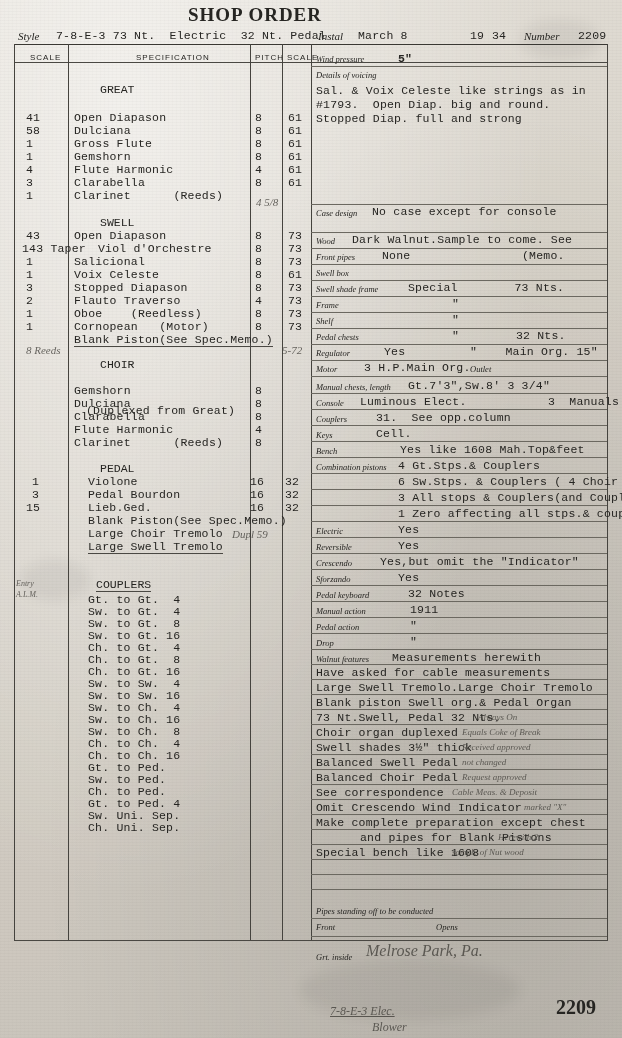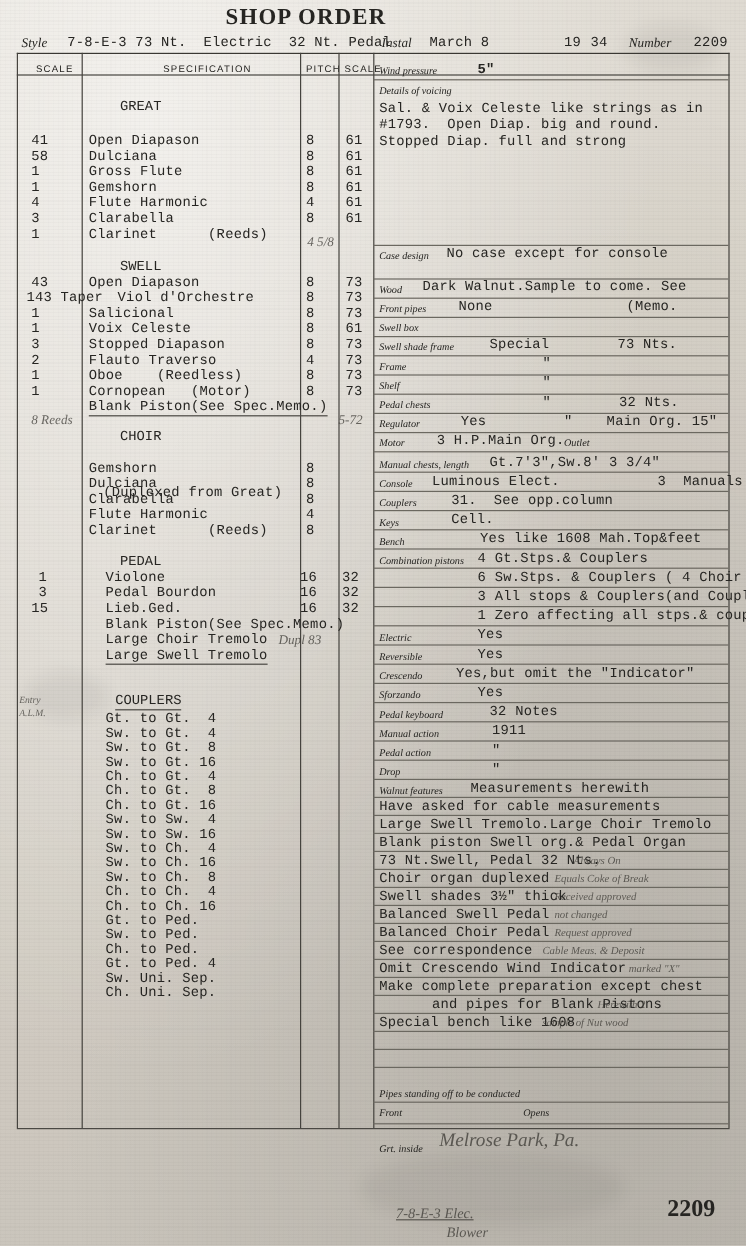--- a/index.html
+++ b/index.html
@@ -199,21 +199,21 @@
 <div class="abs fill ink" style="left:285px;top:488px;">32</div>
 
 <div class="abs fill ink" style="left:26px;top:501px;">15</div>
 <div class="abs fill ink" style="left:88px;top:501px;">Lieb.Ged.</div>
 <div class="abs fill ink" style="left:250px;top:501px;">16</div>
 <div class="abs fill ink" style="left:285px;top:501px;">32</div>
 
 <div class="abs fill ink" style="left:88px;top:514px;">Blank Piston(See Spec.Memo.)</div>
 <div class="abs fill ink" style="left:88px;top:527px;">Large Choir Tremolo</div>
 <div class="abs fill ink ul" style="left:88px;top:540px;">Large Swell Tremolo</div>
-<div class="abs hand" style="left:232px;top:528px;">Dupl 83</div>
+<div class="abs hand" style="left:232px;top:528px;">Dupl 59</div>
 
 <div class="abs sec ink ul" style="left:96px;top:578px;">COUPLERS</div>
 <div class="abs hand" style="left:16px;top:578px;line-height:11px;font-size:8px;">Entry
 A.L.M.</div>
 
 <div class="abs fill ink" style="left:88px;top:593px;">Gt. to Gt.  4</div>
 <div class="abs fill ink" style="left:88px;top:605px;">Sw. to Gt.  4</div>
 <div class="abs fill ink" style="left:88px;top:617px;">Sw. to Gt.  8</div>
 <div class="abs fill ink" style="left:88px;top:629px;">Sw. to Gt. 16</div>
 <div class="abs fill ink" style="left:88px;top:641px;">Ch. to Gt.  4</div>

